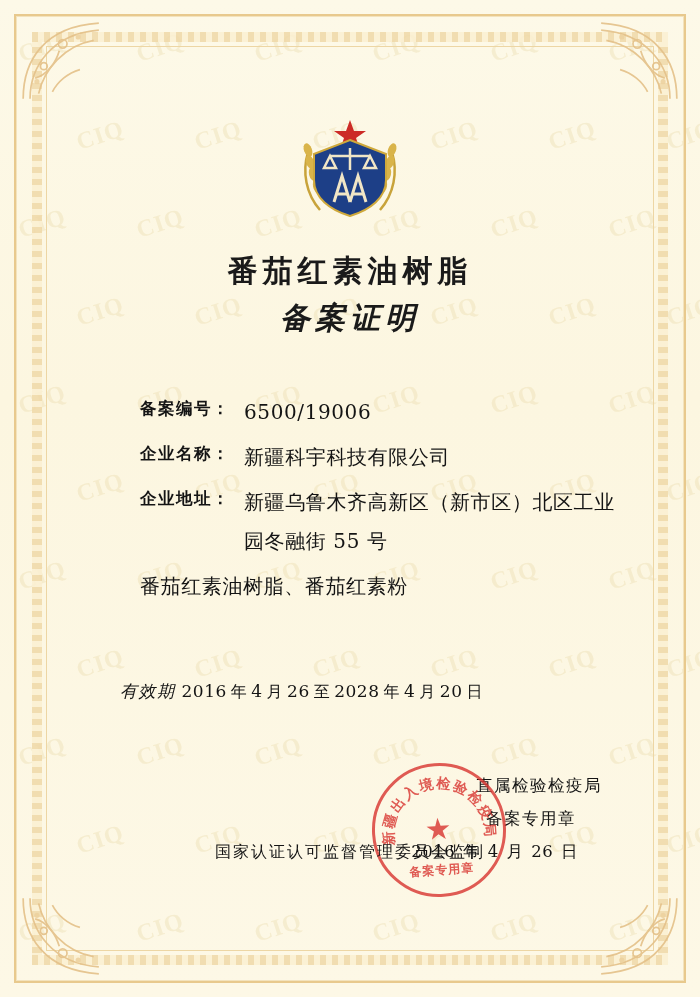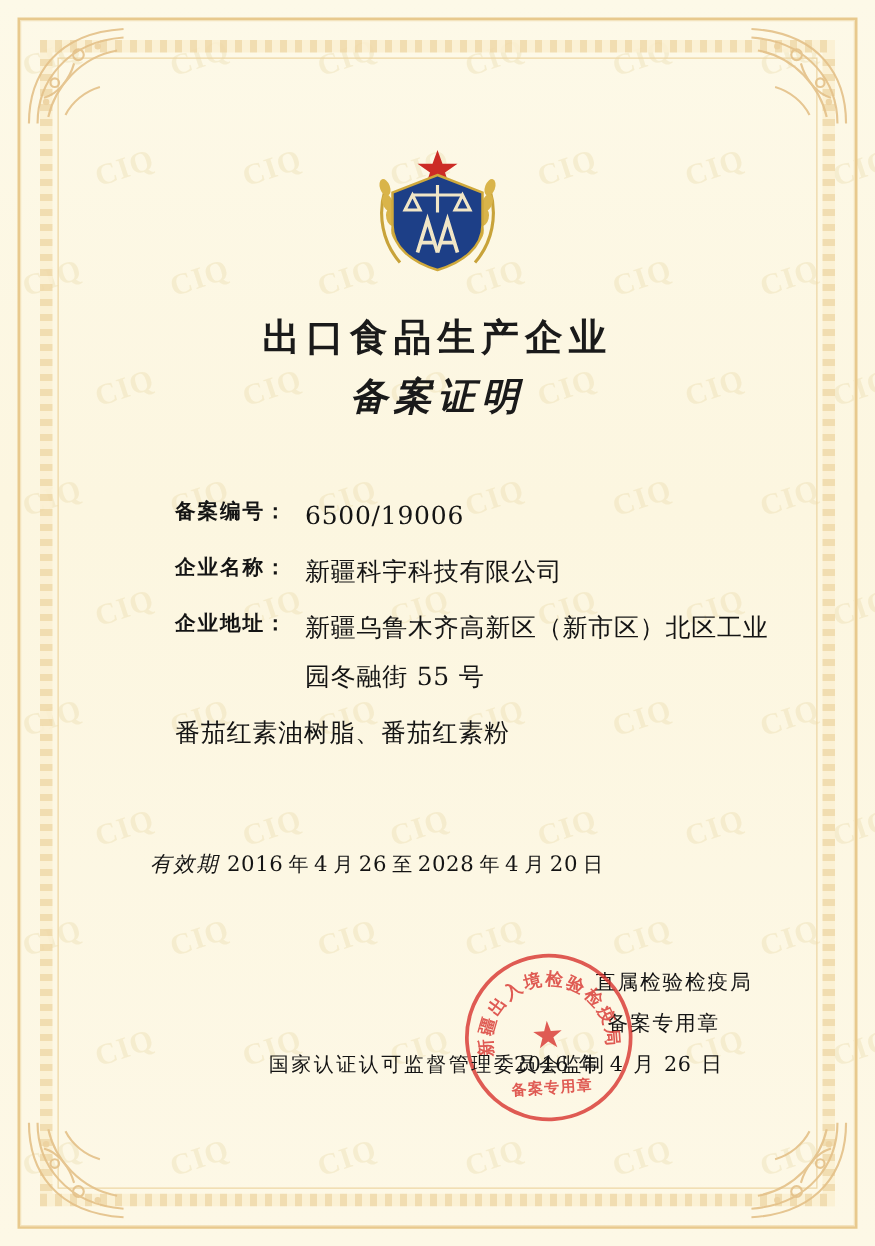--- a/index.html
+++ b/index.html
@@ -373,21 +373,21 @@
         <g fill="none" stroke="#f1e6c6" stroke-width="3">
           <path d="M48 88 L56 62 L64 88"></path>
           <path d="M51 80 L61 80"></path>
           <path d="M64 88 L72 62 L80 88"></path>
           <path d="M67 80 L77 80"></path>
         </g>
       </svg>
     </div>
 
     <div class="title">
-      <span class="l1">出口食品生产企业</span>
+      <span class="l1">番茄红素油树脂</span>
       <span class="l2">备案证明</span>
     </div>
 
     <div class="fields">
 
       <div class="row">
         <div class="label">备案编号：</div>
         <div class="value">6500/19006</div>
       </div>
 

